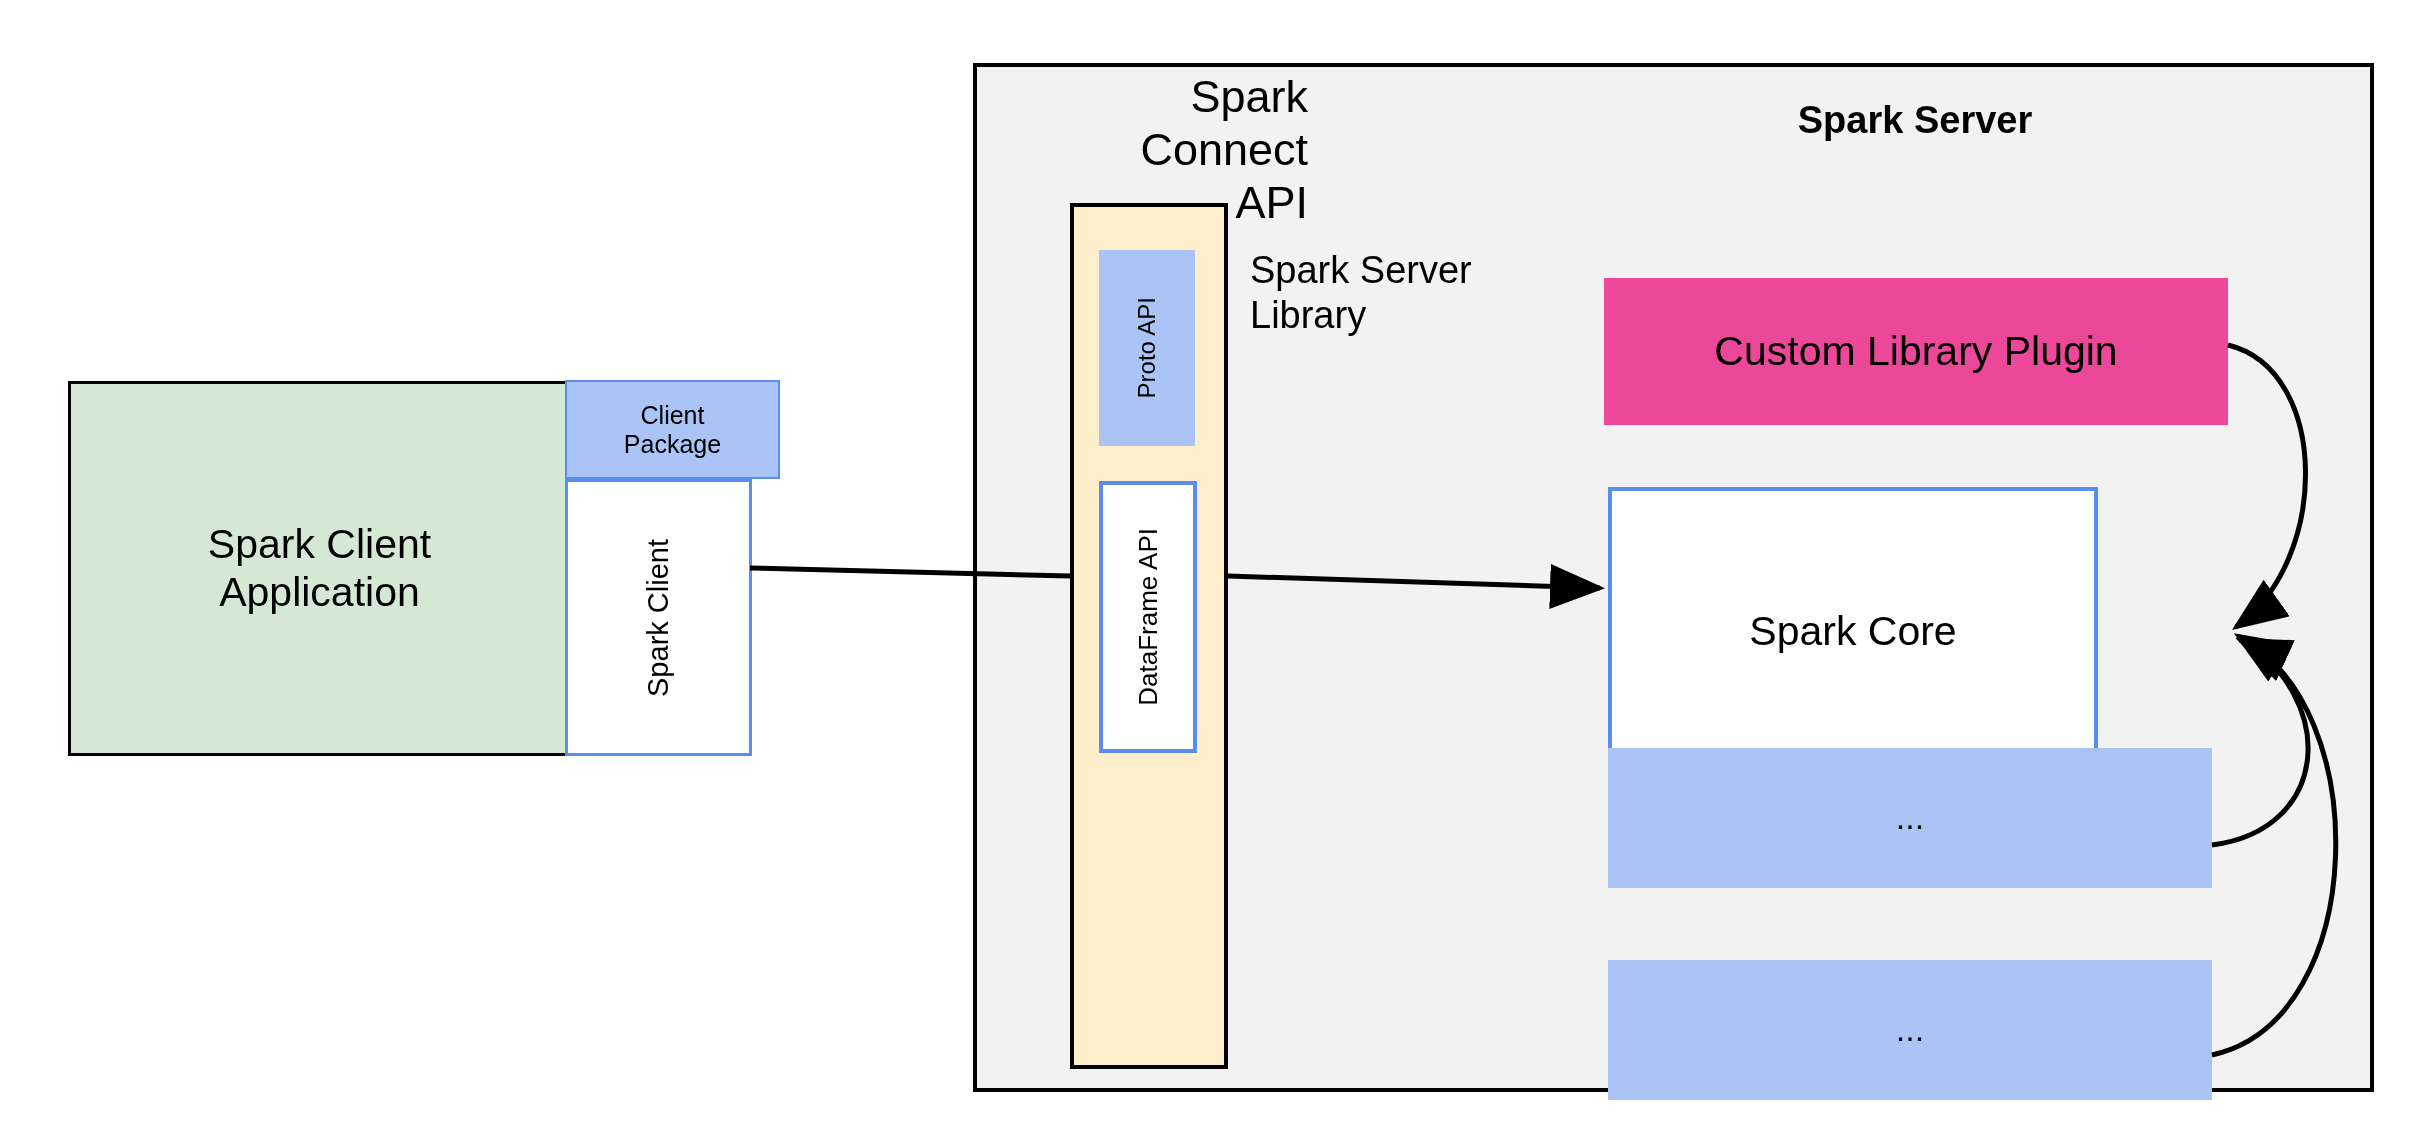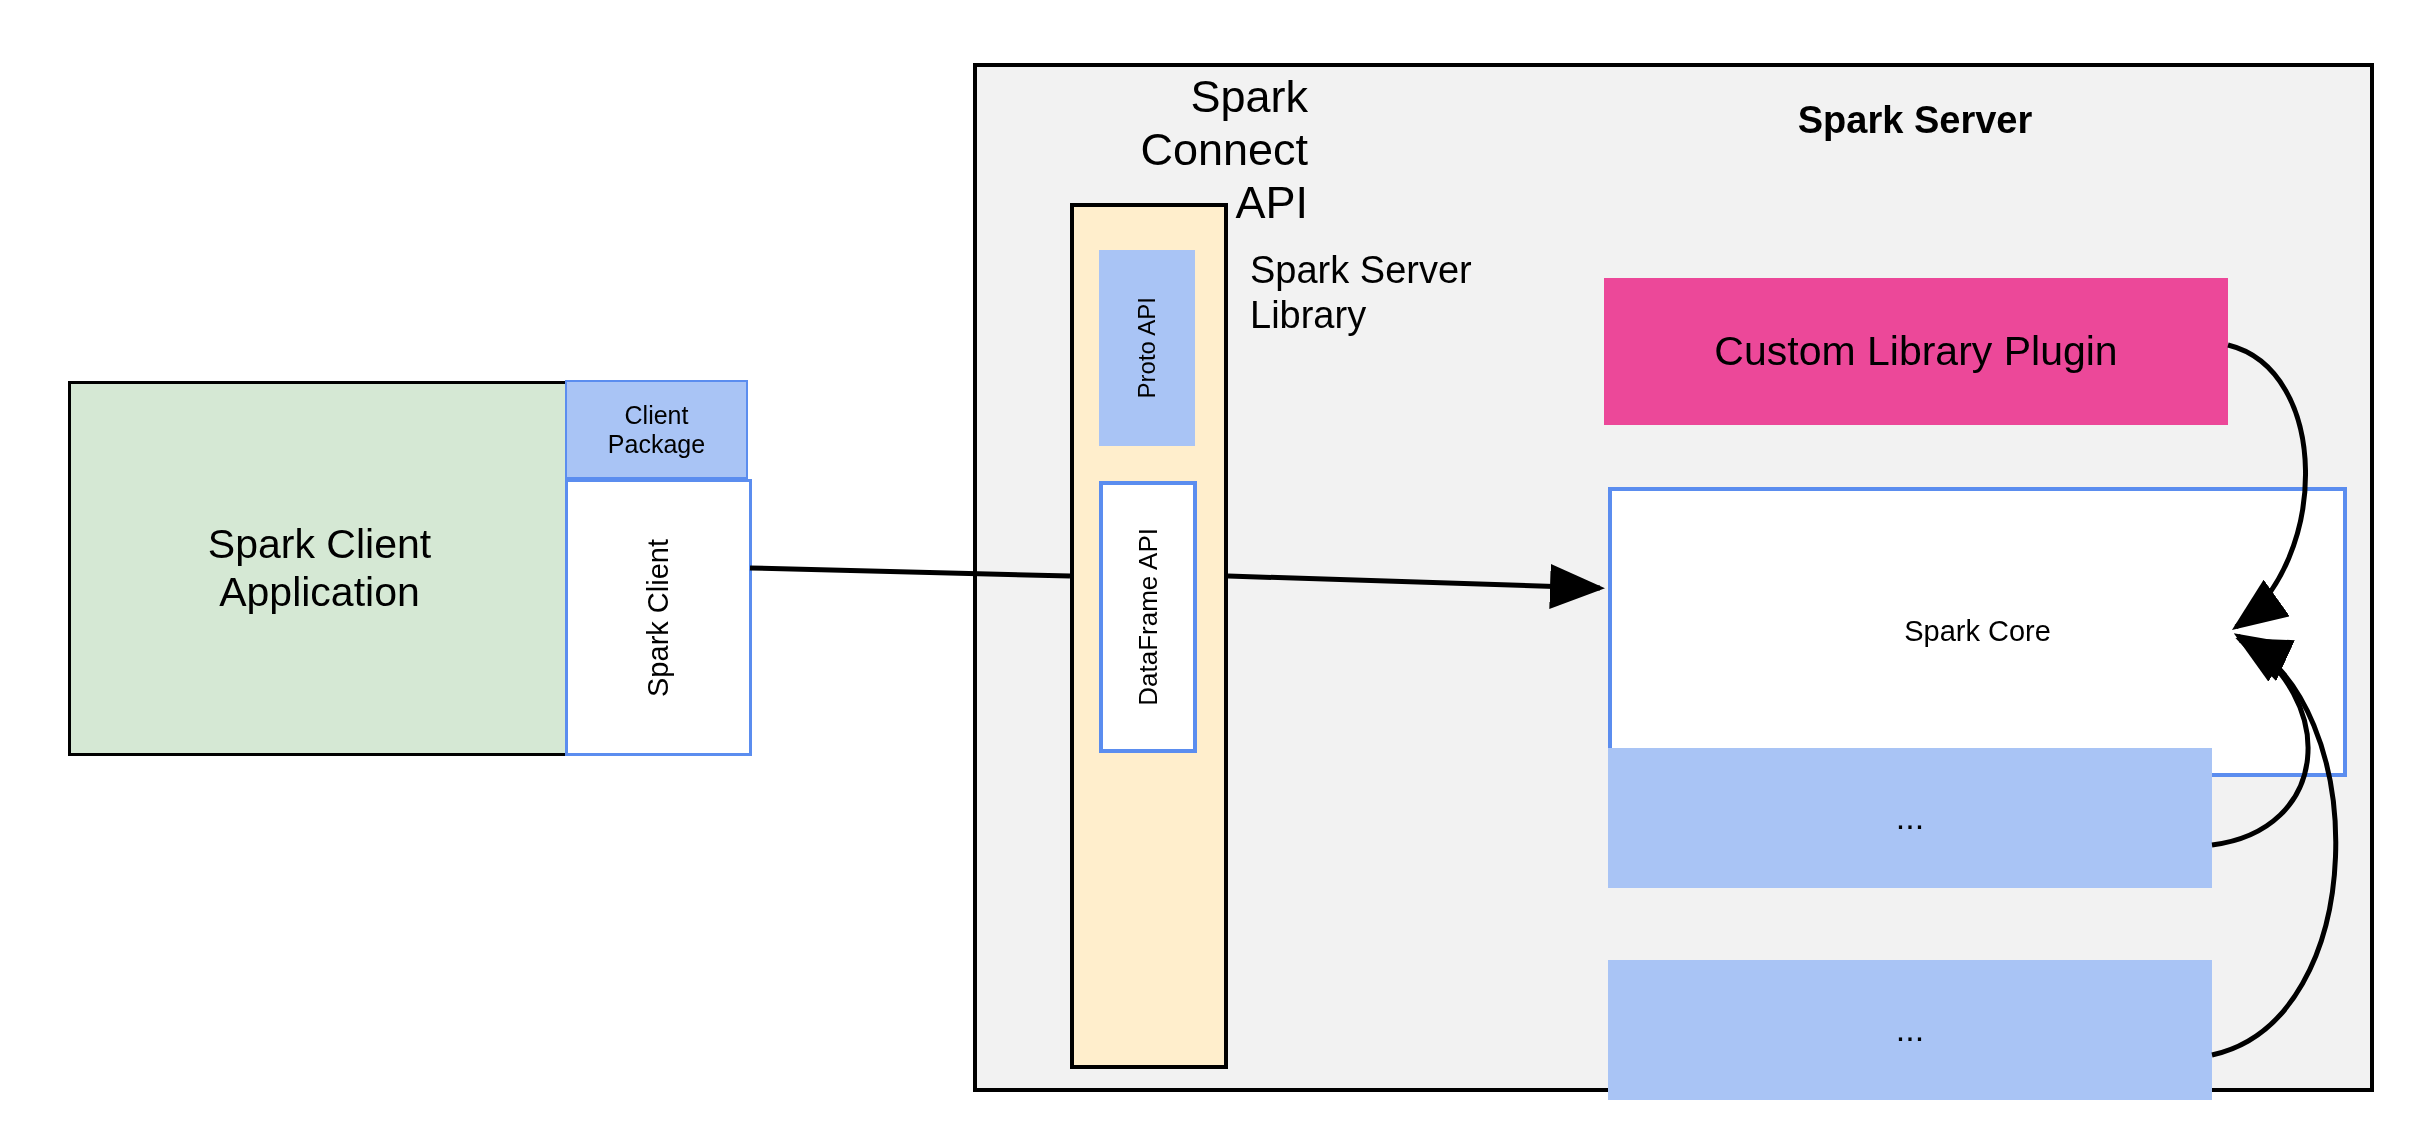--- a/index.html
+++ b/index.html
@@ -43,21 +43,21 @@
   
   #client-app-box {
     left: 68px;  top: 381px;
     width: 503px; height: 375px;
     background: #d5e8d4;
     border: 3px solid #000000;
     font-size: 41px;
   }
   #client-package-box {
     left: 565px; top: 380px;
-    width: 183px; height: 99px;
+    width: 215px; height: 99px;
     background: #a9c4f5;
     border: 2px solid #5b8def;
     font-size: 25px;
   }
   #spark-client-box {
     left: 565px; top: 479px;
     width: 187px; height: 277px;
     background: #ffffff;
     border: 3px solid #5b8def;
     font-size: 29px;
@@ -118,24 +118,24 @@
   
   #custom-library-plugin-box {
     left: 1604px; top: 278px;
     width: 624px; height: 147px;
     background: #ec4899;
     border: none;
     font-size: 41px;
   }
   #spark-core-box {
     left: 1608px; top: 487px;
-    width: 739px; height: 290px;
+    width: 490px; height: 290px;
     background: #ffffff;
     border: 4px solid #5b8def;
-    font-size: 29px;
+    font-size: 41px;
   }
   #ellipsis-box-1 {
     left: 1608px; top: 748px;
     width: 604px; height: 140px;
     background: #a9c4f5;
     border: none;
     font-size: 34px;
   }
   #ellipsis-box-2 {
     left: 1608px; top: 960px;

